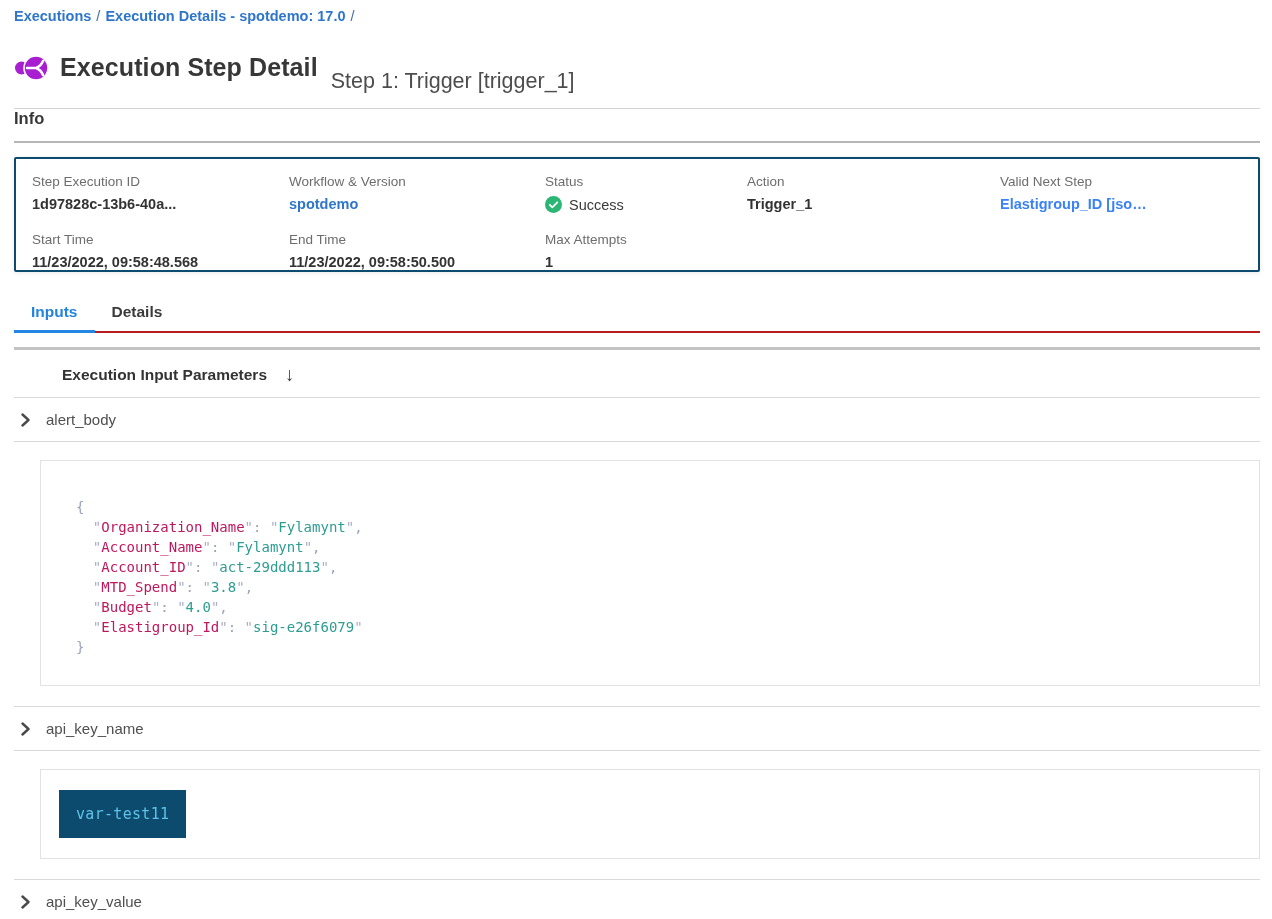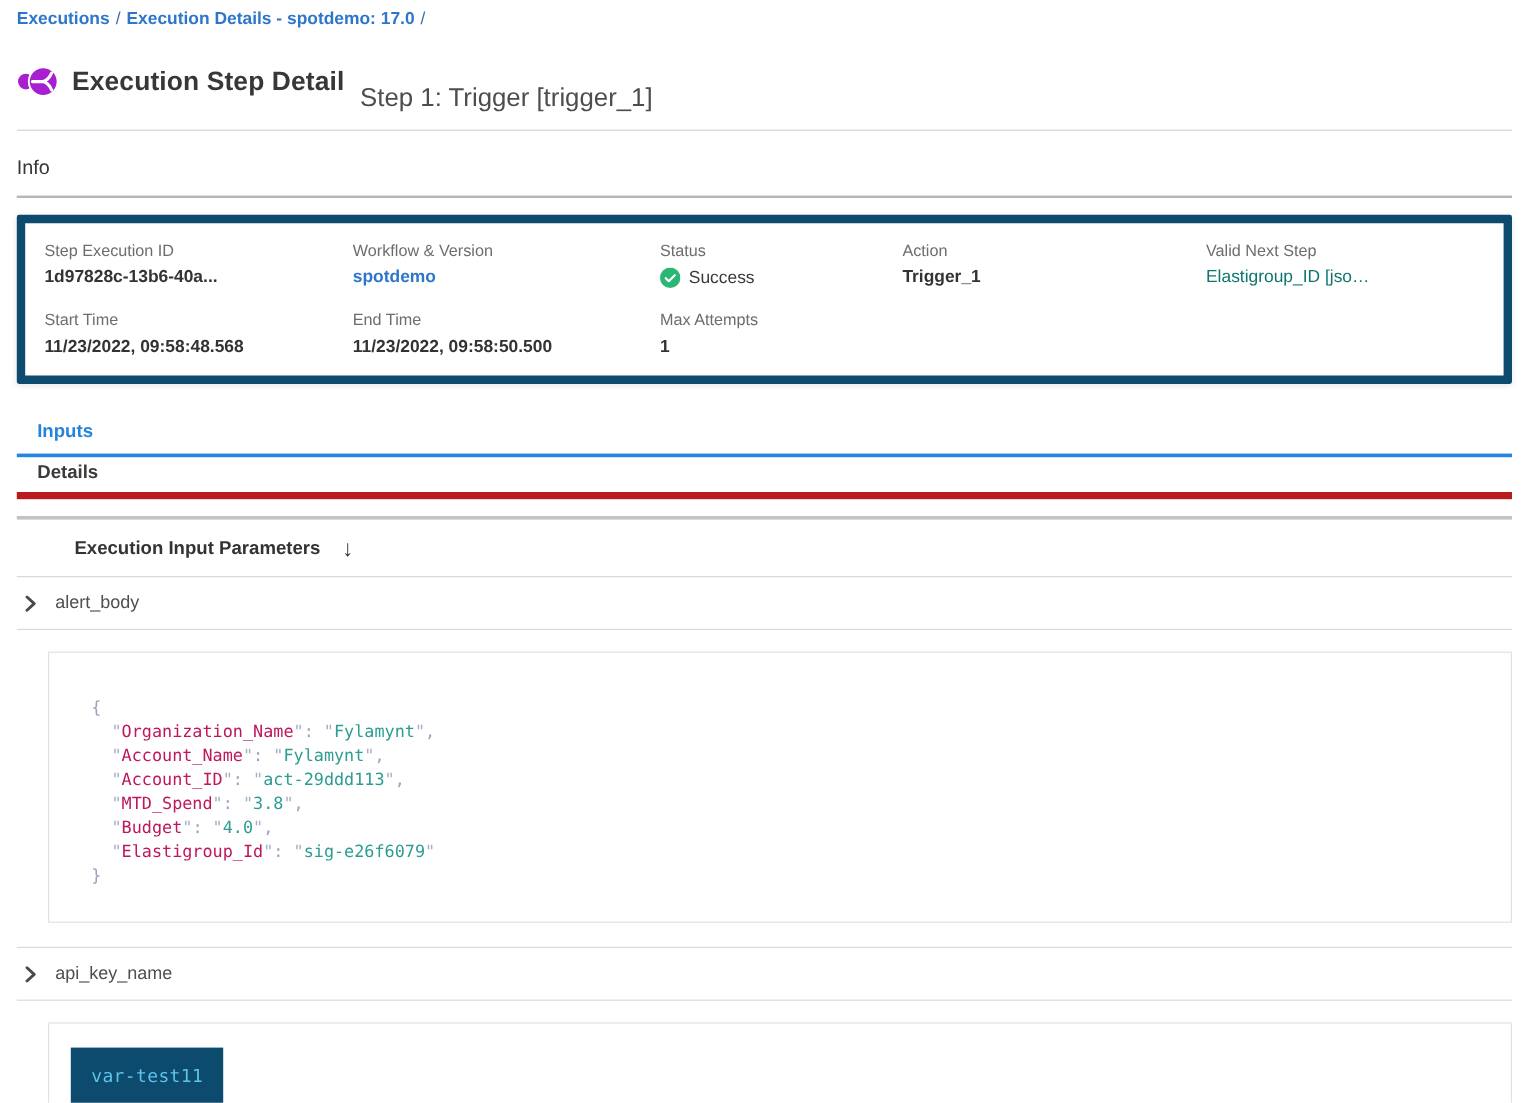--- a/index.html
+++ b/index.html
@@ -8,45 +8,45 @@
   .page { padding: 8px 12px 0 14px; }
 
   
   .breadcrumb { font-size: 14.5px; font-weight: 600; color: #2e76c9; }
   .breadcrumb a { color: #2e76c9; text-decoration: none; cursor: pointer; }
   .breadcrumb .sep { color: #3f6ea8; font-weight: 400; padding: 0 5px; }
 
   
   .title-row { display: flex; align-items: center; margin-top: 17px; }
   .logo { width: 36px; height: 30px; margin-right: 10px; flex: 0 0 auto; }
-  .page-title { font-size: 22px; font-weight: 700; color: #373737; letter-spacing: 0.1px; }
+  .page-title { font-size: 25px; font-weight: 700; color: #373737; letter-spacing: 0.1px; }
   .page-subtitle { font-size: 21.5px; font-weight: 400; color: #4d4d4d; margin-left: 13px; margin-top: 28px; }
 
   .divider-1 { border: none; border-top: 1px solid #d4d4d4; margin-top: 14px; margin-right: 0; }
   .divider-2 { border: none; border-top: 2px solid #b6b6b6; }
   .divider-3 { border: none; border-top: 3px solid #c3c3c3; }
   .divider-row { border: none; border-top: 1px solid #dadada; }
 
   
-  .info-heading { margin-top: 22px; font-size: 16.5px; font-weight: 400; color: #373737; }
+  .info-heading { font-size: 16.5px; font-weight: 700; color: #373737; }
   .info-divider { margin-top: 13px; }
 
-  .info-card { margin-top: 14px; border: 7px solid #0c4a6e; border-radius: 2px;
-    box-shadow: 0 1px 5px rgba(0,0,0,0.09); padding: 15px 16px 16px 16px; background: #fff; }
+  .info-card { margin-top: 14px; border: 2px solid #0c4a6e; border-radius: 2px;
+    box-shadow: 0 1px 5px rgba(0,0,0,0.09); padding: 15px 16px 0 16px; background: #fff; }
   .info-grid { display: grid; grid-template-columns: 257px 256px 202px 253px 1fr; row-gap: 19px; }
   .cell .label { font-size: 13.5px; color: #6d6d6d; font-weight: 400; margin-bottom: 7px; }
   .cell .value { font-size: 14.5px; font-weight: 700; color: #333333; }
   .cell .value.link { color: #2e76c9; cursor: pointer; }
-  .cell .value.link-light { color: #0f766e; font-weight: 400; cursor: pointer; }
+  .cell .value.link-light { color: #3b82f6; font-weight: 700; cursor: pointer; }
   .status-wrap { display: flex; align-items: flex-end; gap: 7px; }
   .status-wrap .value { font-weight: 400; color: #3a3a3a; }
   .check-icon { width: 17px; height: 17px; flex: 0 0 auto; }
 
   
-  .tabs { display: flex; margin-top: 25px; border-bottom: 6px solid #b91c1c; flex-direction: column; }
+  .tabs { display: flex; margin-top: 25px; border-bottom: 2px solid #b91c1c; }
   .tab { font-size: 15.5px; font-weight: 600; color: #3a3a3a; padding: 6px 17px 9px 17px;
     margin-bottom: -2px; cursor: pointer; }
   .tab.active { color: #2484dc; border-bottom: 3px solid #2286e2; }
   .tabs-gap { margin-top: 14px; }
 
   
   .params-header { display: flex; align-items: flex-end; padding: 15px 0 13px 8px; margin-left: 40px; }
   .params-header .ph-label { font-size: 15.5px; font-weight: 600; color: #333; }
   .down-arrow { font-size: 19px; font-weight: 700; color: #3a3a3a; margin-left: 18px;
     cursor: pointer; line-height: 1; }

